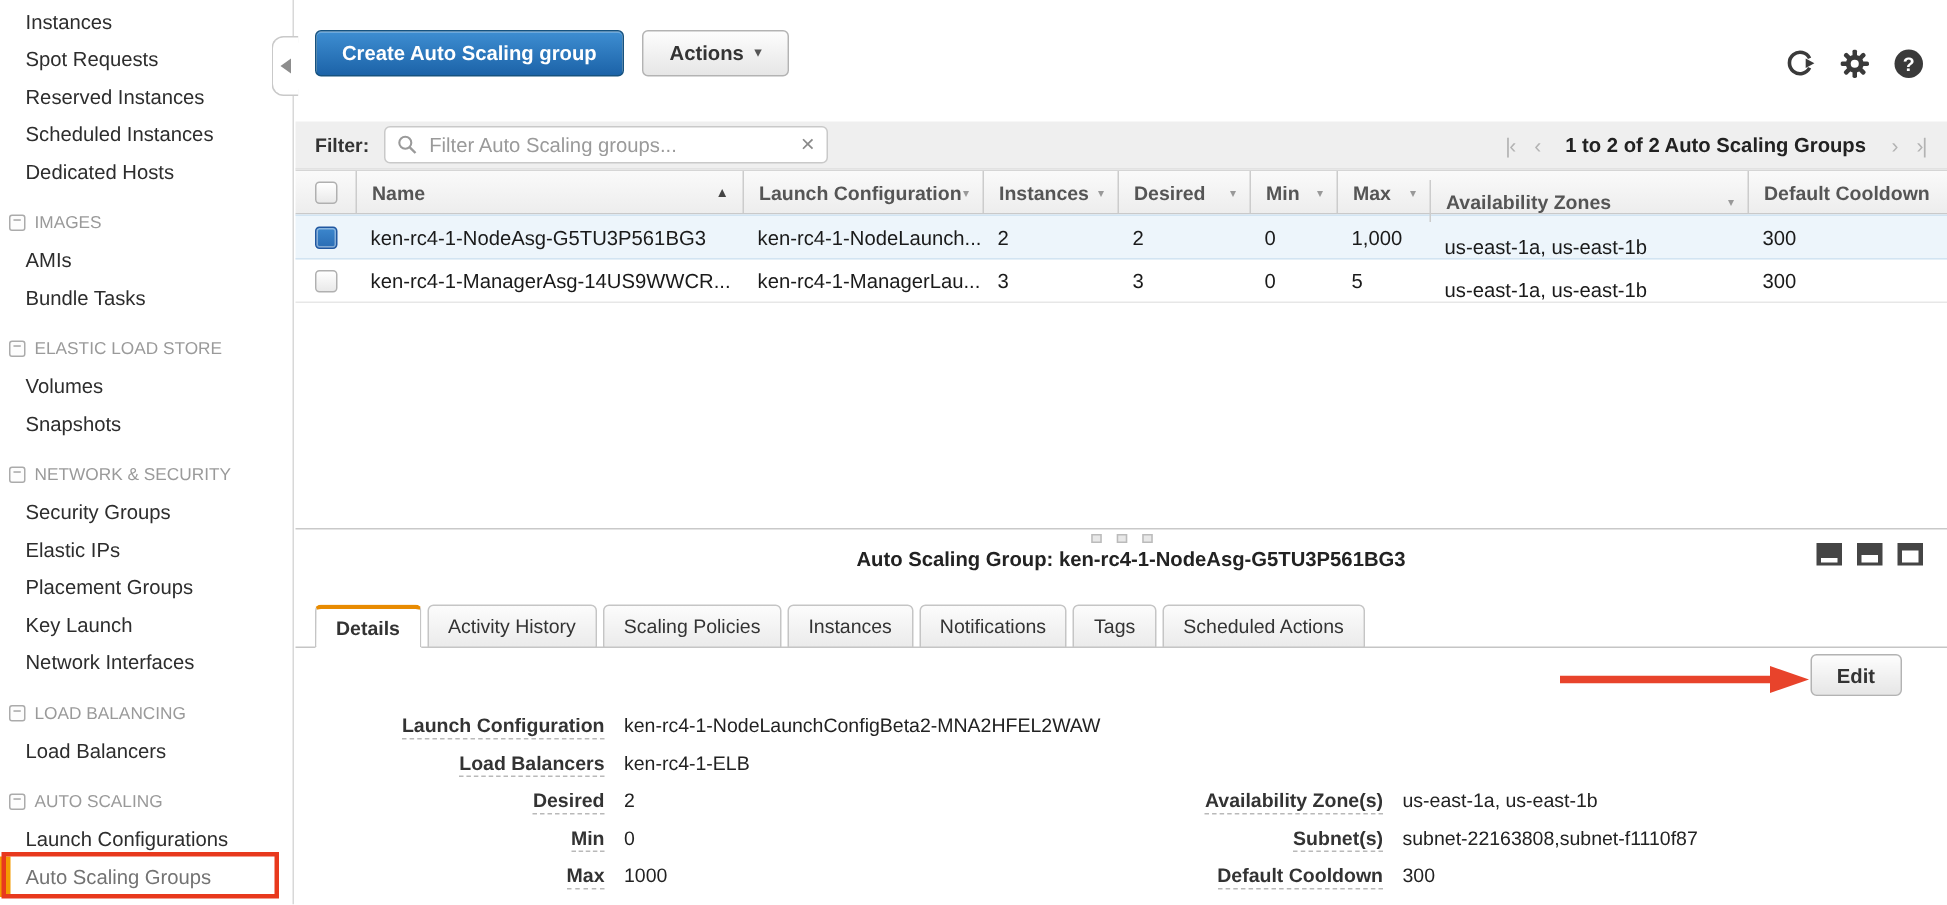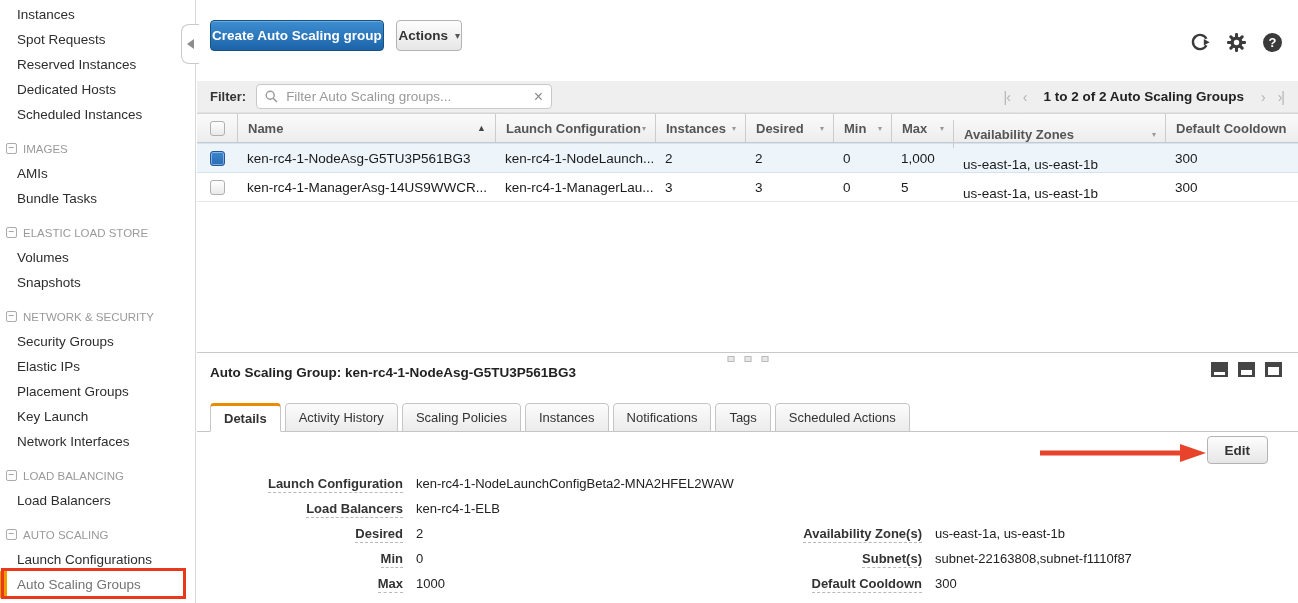--- a/index.html
+++ b/index.html
@@ -22,21 +22,21 @@
     border:3px solid #e8391d;box-sizing:border-box;z-index:5;pointer-events:none;}
   
   .collapse-tab{position:absolute;left:181px;top:24px;width:17px;height:38px;background:#fff;
     border:1px solid #c9c9c9;border-right:none;border-radius:8px 0 0 8px;z-index:6;
     display:flex;align-items:center;justify-content:center;cursor:pointer;}
   .tri-left{width:0;height:0;border-top:5px solid transparent;border-bottom:5px solid transparent;
     border-right:7px solid #8d8d8d;}
   
   .main{position:absolute;left:197px;top:0;width:1101px;height:603px;}
   .toolbar{position:relative;padding:20px 0 0 13px;height:33px;}
-  .btn{display:inline-flex;align-items:center;justify-content:center;height:31px;padding:0 1px;
+  .btn{display:inline-flex;align-items:center;justify-content:center;height:31px;padding:0 17px;
     border-radius:4px;font-weight:bold;font-size:13.5px;cursor:pointer;box-sizing:border-box;
     border:1px solid #b3b3b3;background:linear-gradient(#fdfdfd,#e6e6e6);color:#333;
     font-family:inherit;}
   .btn-primary{background:linear-gradient(#3e8ed2,#1c63a8);border-color:#16527f;color:#fff;
     box-shadow:inset 0 1px 0 rgba(255,255,255,.25);margin-right:9px;}
   .chev{margin-left:7px;font-size:10px;color:#555;}
   .top-icons{position:absolute;right:16px;top:32px;display:flex;gap:17px;align-items:center;}
   .help-circle{width:19px;height:19px;border-radius:50%;background:#3a3a3a;color:#fff;
     font-weight:bold;font-size:13px;display:flex;align-items:center;justify-content:center;cursor:pointer;}
   .icon-btn{cursor:pointer;display:flex;align-items:center;}
@@ -76,21 +76,21 @@
   .row.selected{background:#edf5fb;border-top:1px solid #d2e4f2;border-bottom:1px solid #d2e4f2;}
   .cb{width:15px;height:15px;border-radius:3px;border:1px solid #b0b0b0;
     background:linear-gradient(#fff,#e9e9e9);box-sizing:border-box;cursor:pointer;}
   .cb.checked{background:linear-gradient(#3c87cd,#2a6cb4);border:1px solid #2057a0;
     box-shadow:inset 0 0 0 1px rgba(255,255,255,.4);}
   
   .detail-panel{position:absolute;left:0;top:352px;width:100%;height:251px;background:#fff;
     border-top:1px solid #c9c9c9;}
   .drag-dots{position:absolute;top:3px;left:50%;transform:translateX(-50%);display:flex;gap:10px;}
   .drag-dots i{width:5px;height:4px;background:#e8e8e8;border:1px solid #bbb;display:block;}
-  .panel-head{padding:12px 0 0 13px;position:relative;}
+  .panel-head{padding:12px 0 0 13px;position:relative;text-align:center;}
   .panel-title{font-weight:bold;font-size:13.5px;color:#222;}
   .layout-icons{position:absolute;right:16px;top:9px;display:flex;gap:10px;}
   .licon{width:17px;height:15px;background:#454545;position:relative;cursor:pointer;}
   .licon i{position:absolute;left:3px;right:3px;bottom:2px;background:#fff;display:block;}
   .licon.l1 i{height:3px;}
   .licon.l2 i{height:5px;}
   .licon.l3 i{height:8px;}
   .tabs{margin-top:22px;padding-left:13px;border-bottom:1px solid #c5c5c5;display:flex;
     align-items:flex-end;height:29px;}
   .tab{height:29px;box-sizing:border-box;display:flex;align-items:center;padding:0 13px;
@@ -108,22 +108,22 @@
   .lbl-text{font-weight:bold;color:#333;border-bottom:1px dashed #b9b9b9;padding-bottom:1px;}
   .fvalue{margin-left:13px;color:#222;white-space:nowrap;}
 </style>
 </head>
 <body>
 
 <aside class="sidebar">
   <div class="side-link">Instances</div>
   <div class="side-link">Spot Requests</div>
   <div class="side-link">Reserved Instances</div>
+  <div class="side-link">Scheduled Instances</div>
   <div class="side-link">Dedicated Hosts</div>
-  <div class="side-link">Scheduled Instances</div>
 
   <div class="side-header">
     <span class="minus-box">−</span>
     <span>IMAGES</span>
   </div>
   <div class="side-link">AMIs</div>
   <div class="side-link">Bundle Tasks</div>
 
   <div class="side-header">
     <span class="minus-box">−</span>

